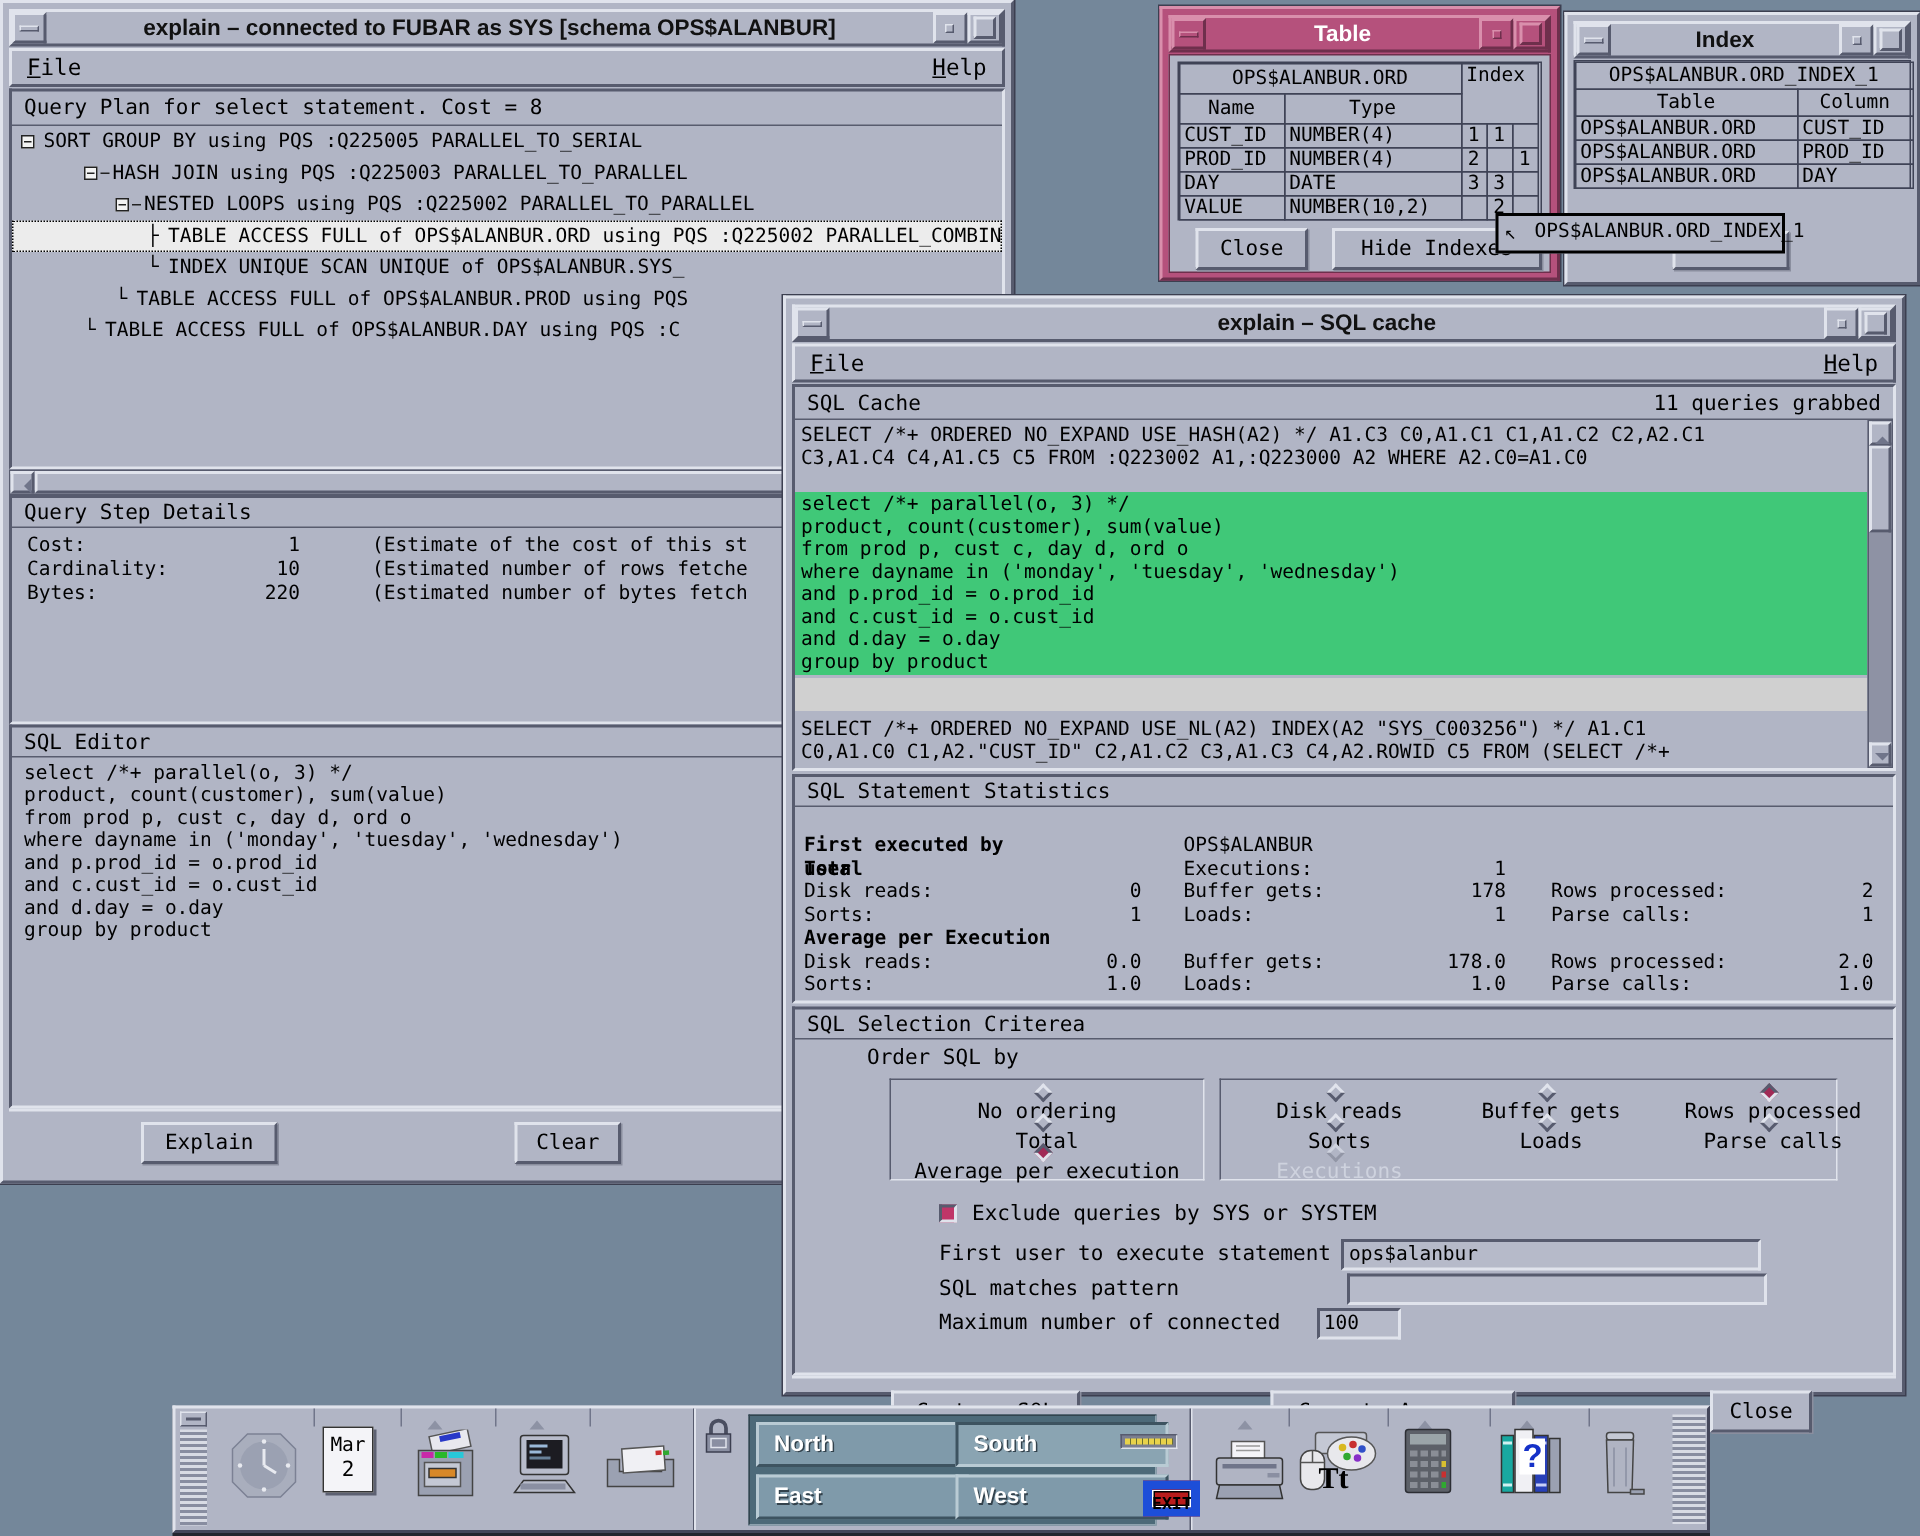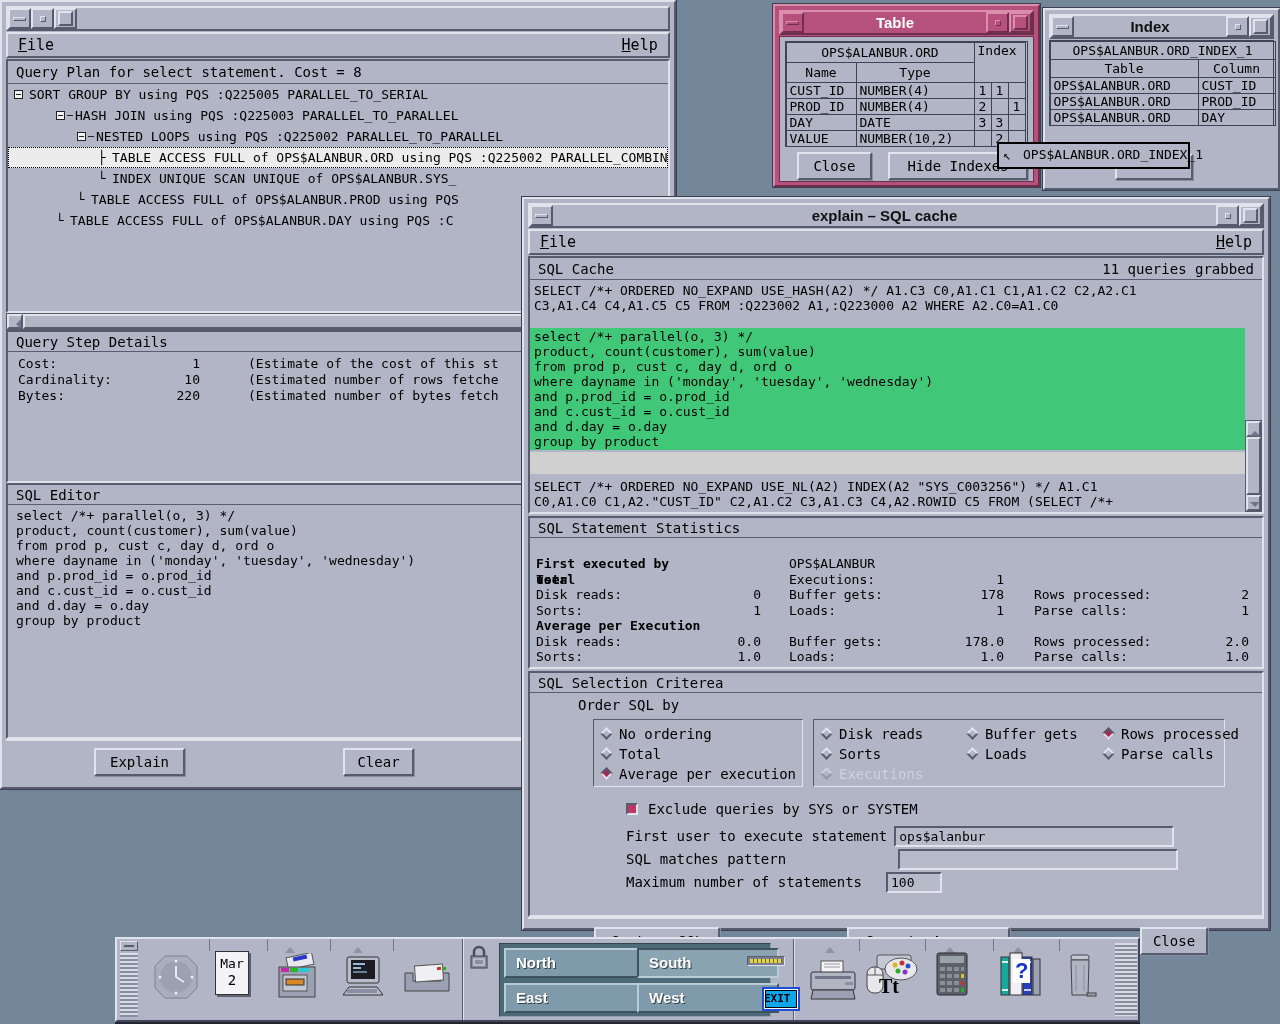--- a/index.html
+++ b/index.html
@@ -105,21 +105,21 @@
   #index-partial-btn { position:absolute; left:70px; bottom:8px; width:78px; height:26px; }
   
   #index-popup { position:absolute; left:997px; top:142px; width:193px; height:27px; z-index:6;
                  background:#b1b5c5; border:2px solid #000; font-size:13px; line-height:22px;
                  padding-left:24px; white-space:nowrap; }
   #popup-cursor { position:absolute; left:4px; top:1px; font-size:13px; color:#000; }
   
   #cache-win { left:522px; top:197px; width:748px; height:733px; z-index:3; }
   #cache-hdr-row { display:flex; justify-content:space-between; font-size:14px;
                    padding:3px 8px 2px 8px; border-bottom:1px solid #585c6e; }
-  #cache-list-wrap { height:232px; display:flex;align-items:flex-end; }
+  #cache-list-wrap { height:232px; display:flex; }
   #cache-list { flex:1; overflow:hidden; padding:2px 0; }
   .clines { font-size:13px; line-height:15px; padding:1px 4px; white-space:pre-wrap; }
   .centry-green { background:#40c878; }
   .csel-band { height:22px; background:#d0d0d0; margin:2px 0 4px 0; }
   #cache-vsb { width:17px; display:flex; flex-direction:column; border:1px solid #575b6e; background:#8e92a4; }
   #cache-vsb .sb-arrow { width:100%; height:16px; }
   #cache-vsb .sb-thumb { height:58px; width:100%; }
   #cache-vsb .spacer { flex:1; }
   #stats-body { padding:2px 6px;margin-top:16px; }
   .srow { display:flex; font-size:13px; height:15.5px; line-height:15.5px; }
@@ -127,21 +127,21 @@
   .sb2 { width:140px; margin-left:28px; } .sv2 { width:75px; text-align:right; }
   .sb3 { width:150px; margin-left:30px; } .sv3 { width:65px; text-align:right; }
   .bold { font-weight:bold; }
   #sel-body { padding:2px 0 0 0; position:relative; height:222px; }
   #order-label { font-size:14px; margin:2px 0 4px 48px; }
   .groupbox { position:absolute; border:1px solid; border-color:#575b6e #e0e3ec #e0e3ec #575b6e;
               padding:4px 6px; }
   #group1 { left:63px; top:26px; width:210px; height:68px; }
   #group2 { left:283px; top:26px; width:412px; height:68px; display:grid;
             grid-template-columns:146px 136px 160px; grid-auto-rows:20px; }
-  .radio-item { display:flex; align-items:center; font-size:14px; height:20px; white-space:nowrap; }
+  .radio-item { display:flex; align-items:center; font-size:14px; height:20px; white-space:nowrap;flex-direction:column; }
   .diamond { width:9px; height:9px; margin:0 8px 0 2px; transform:rotate(45deg); background:#b1b5c5;
              border:2px solid; border-color:#e0e3ec #575b6e #575b6e #e0e3ec; flex:0 0 9px; }
   .diamond.on { background:#a12a56; border-color:#575b6e #e0e3ec #e0e3ec #575b6e; }
   .radio-item.dis { color:#ced2de; }
   .diamond.dis { border-color:#ced2de #9296a6 #9296a6 #ced2de; }
   #exclude-row { position:absolute; left:96px; top:108px; display:flex; align-items:center; font-size:14px; }
   .chk { width:12px; height:12px; background:#c03568; border:2px solid;
          border-color:#575b6e #e0e3ec #e0e3ec #575b6e; margin-right:10px; }
   .field-row { position:absolute; display:flex; align-items:center; font-size:14px; }
   #field1 { left:96px; top:133px; } #field2 { left:96px; top:156px; } #field3 { left:96px; top:179px; }
@@ -178,23 +178,23 @@
             border:2px solid; border-color:#b9cbd4 #3d5360 #3d5360 #b9cbd4;
             color:#fff; font-family:"Liberation Sans",sans-serif; font-weight:bold; font-size:15px;
             line-height:26px; padding-left:10px; text-shadow:1px 1px 0 #33424c; }
   .ws-btn.active { border-color:#3d5360 #b9cbd4 #b9cbd4 #3d5360; background:#8aa4b2; }
   #ws-n { left:4px; top:4px; } #ws-s { left:137px; top:4px; }
   #ws-e { left:4px; top:39px; } #ws-w { left:137px; top:39px; }
   #busy-light { position:absolute; left:630px; top:17px; width:38px; height:10px; background:#7a7e90;
                 border:1px solid; border-color:#575b6e #e0e3ec #e0e3ec #575b6e; }
   #busy-light i { display:block; margin:2px; height:4px;
                   background:repeating-linear-gradient(90deg,#e8d24a 0 3px,#6a6e30 3px 4px); }
-  #exit-btn { position:absolute; left:645px; top:48px; width:38px; height:24px; background:#0ea5e9;
-              border:2px solid #1d4ed8; box-shadow:inset 0 0 0 1px #fff, inset 0 0 0 2px #000;
-              font-size:11px; font-weight:bold; text-align:left; line-height:20px; letter-spacing:0; }
+  #exit-btn { position:absolute; left:645px; top:48px; width:38px; height:24px; background:#b91c1c;
+              border:6px solid #1d4ed8; box-shadow:inset 0 0 0 1px #fff, inset 0 0 0 2px #000;
+              font-size:11px; font-weight:bold; text-align:center; line-height:20px; letter-spacing:0; }
   
   .iconbox { position:absolute; }
   #icon-clock { left:36px; top:15px; }
   #icon-calendar { left:98px; top:12px; }
   #icon-filemgr { left:156px; top:14px; }
   #icon-terminal { left:222px; top:16px; }
   #icon-mail { left:284px; top:22px; }
   #icon-lock { left:351px; top:6px; }
   #icon-printer { left:690px; top:20px; }
   #icon-style { left:748px; top:14px; }
@@ -211,20 +211,21 @@
             font-weight:bold; font-size:22px; color:#1531c8; background:#fff; padding:0 2px; line-height:24px; }
 </style>
 </head>
 <body>
 
 <div class="win" id="explain-win">
   <div class="tbar">
     <div class="wbtn menu">
         <i></i>
       </div>
+    <div class="ttl">explain – connected to FUBAR as SYS [schema OPS$ALANBUR]</div>
     <div class="wbtn mini">
         <i></i>
       </div>
     <div class="wbtn maxi">
         <i></i>
       </div>
   </div>
   <div class="mbar">
     <span class="mitem">File</span>
     <span class="mitem">Help</span>
@@ -546,21 +547,21 @@
       </div>
       <div class="field-row" id="field2">
         <span class="field-lab">SQL matches pattern</span>
         <span class="tfield"></span>
       </div>
       <div class="field-row" id="field1">
         <span class="field-lab">First user to execute statement</span>
         <span class="tfield">ops$alanbur</span>
       </div>
       <div class="field-row" id="field3">
-        <span class="field-lab">Maximum number of statements</span>
+        <span class="field-lab">Maximum number of connected</span>
         <span class="tfield">100</span>
       </div>
     </div>
   </div>
   <div id="cache-btnbar">
     <span class="btn" id="btn-capture">Capture SQL</span>
     <span class="btn" id="btn-copy">Copy to Average</span>
     <span class="btn" id="btn-cclose">Close</span>
   </div>
 </div>

